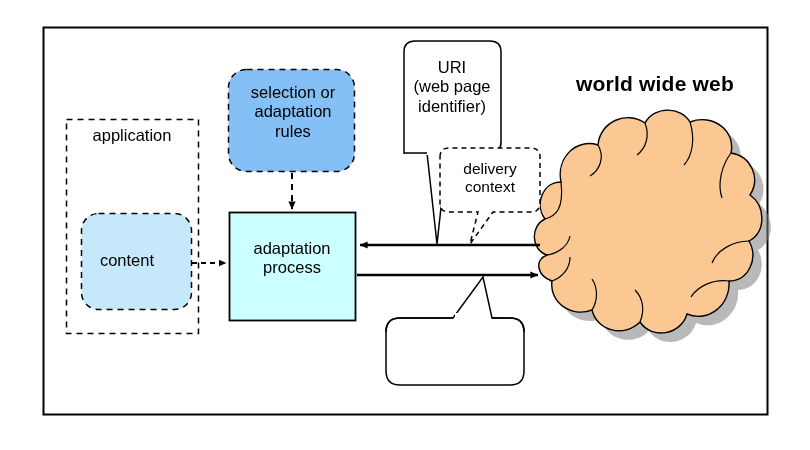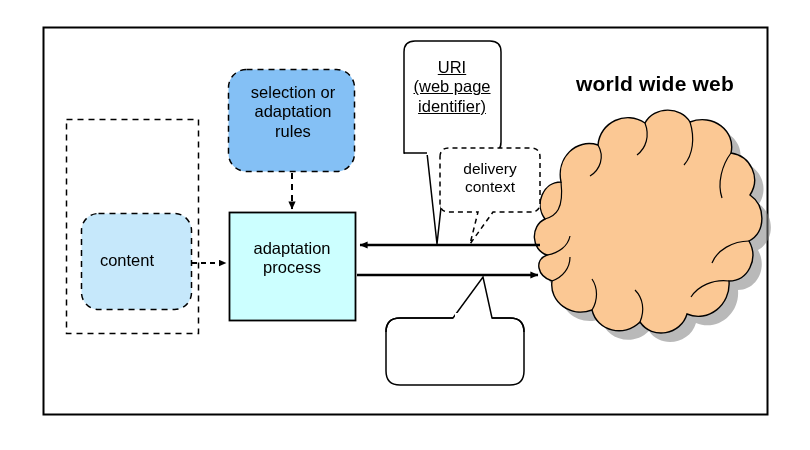--- a/index.html
+++ b/index.html
@@ -136,31 +136,32 @@
     </g>
 
     <g>
       <path d="M 386 332 Q 386 318 400 318 L 453 318 L 483 277 L 492 318 L 510 318 Q 524 318 524 332 L 524 371 Q 524 385 510 385 L 400 385 Q 386 385 386 371 Z" fill="#FFFFFF" stroke="#000000" stroke-width="1.5"></path>
       <rect x="455" y="313" width="33" height="8" fill="#ffffff" stroke="none"></rect>
       <path d="M 386 332 Q 386 318 400 318 L 453 318 M 492 318 L 510 318 Q 524 318 524 332" fill="none" stroke="#000000" stroke-width="1.5"></path>
     </g>
 
   </svg>
 
+  <div class="lbl lbl-16" id="label-application" style="left:66px; top:126px; width:132px;">application</div>
 
   <div class="lbl lbl-16" id="label-content" style="left:81px; top:251px; width:92px;">content</div>
 
   <div class="lbl lbl-16" id="label-rules" style="left:228px; top:83px; width:130px;">selection or
 adaptation
 rules</div>
 
   <div class="lbl lbl-16" id="label-process" style="left:228px; top:239px; width:128px;">adaptation
 process</div>
 
-  <div class="lbl lbl-16" id="label-uri" style="left:402px; top:58px; width:100px;text-decoration:underline;">URI
+  <div class="lbl lbl-16" id="label-uri" style="left:402px; top:58px; width:100px;">URI
 (web page
 identifier)</div>
 
   <div class="lbl lbl-15" id="label-delivery-context" style="left:439px; top:160px; width:102px;">delivery
 context</div>
 
 
   <div class="lbl" id="label-www" style="left:548px; top:72px; width:214px;">world wide web</div>
 
 </div>

